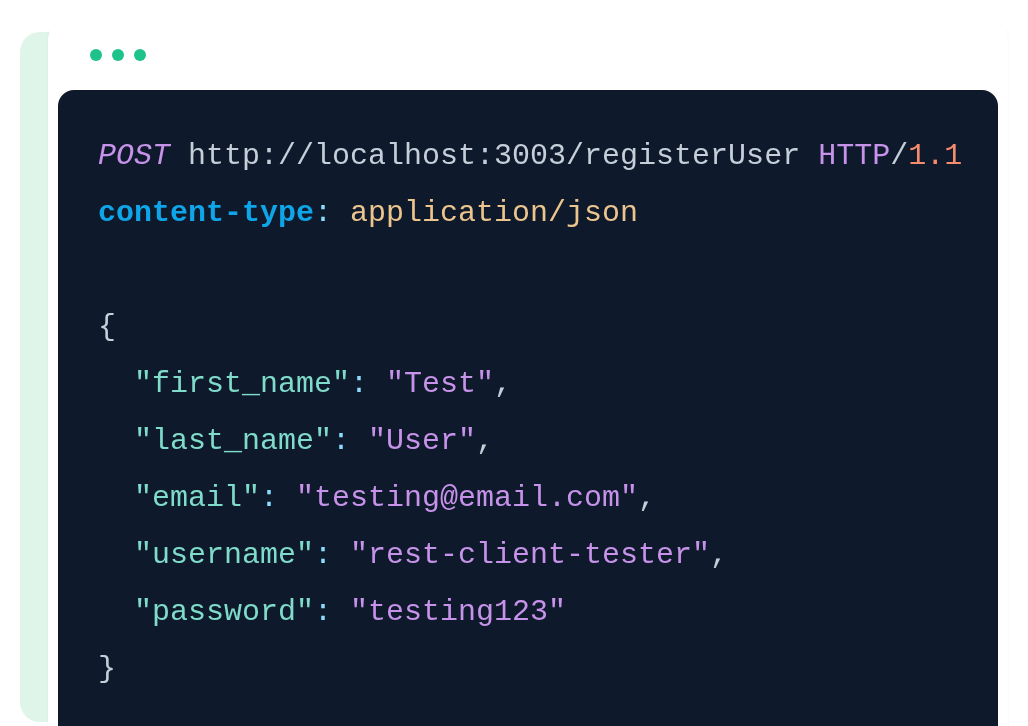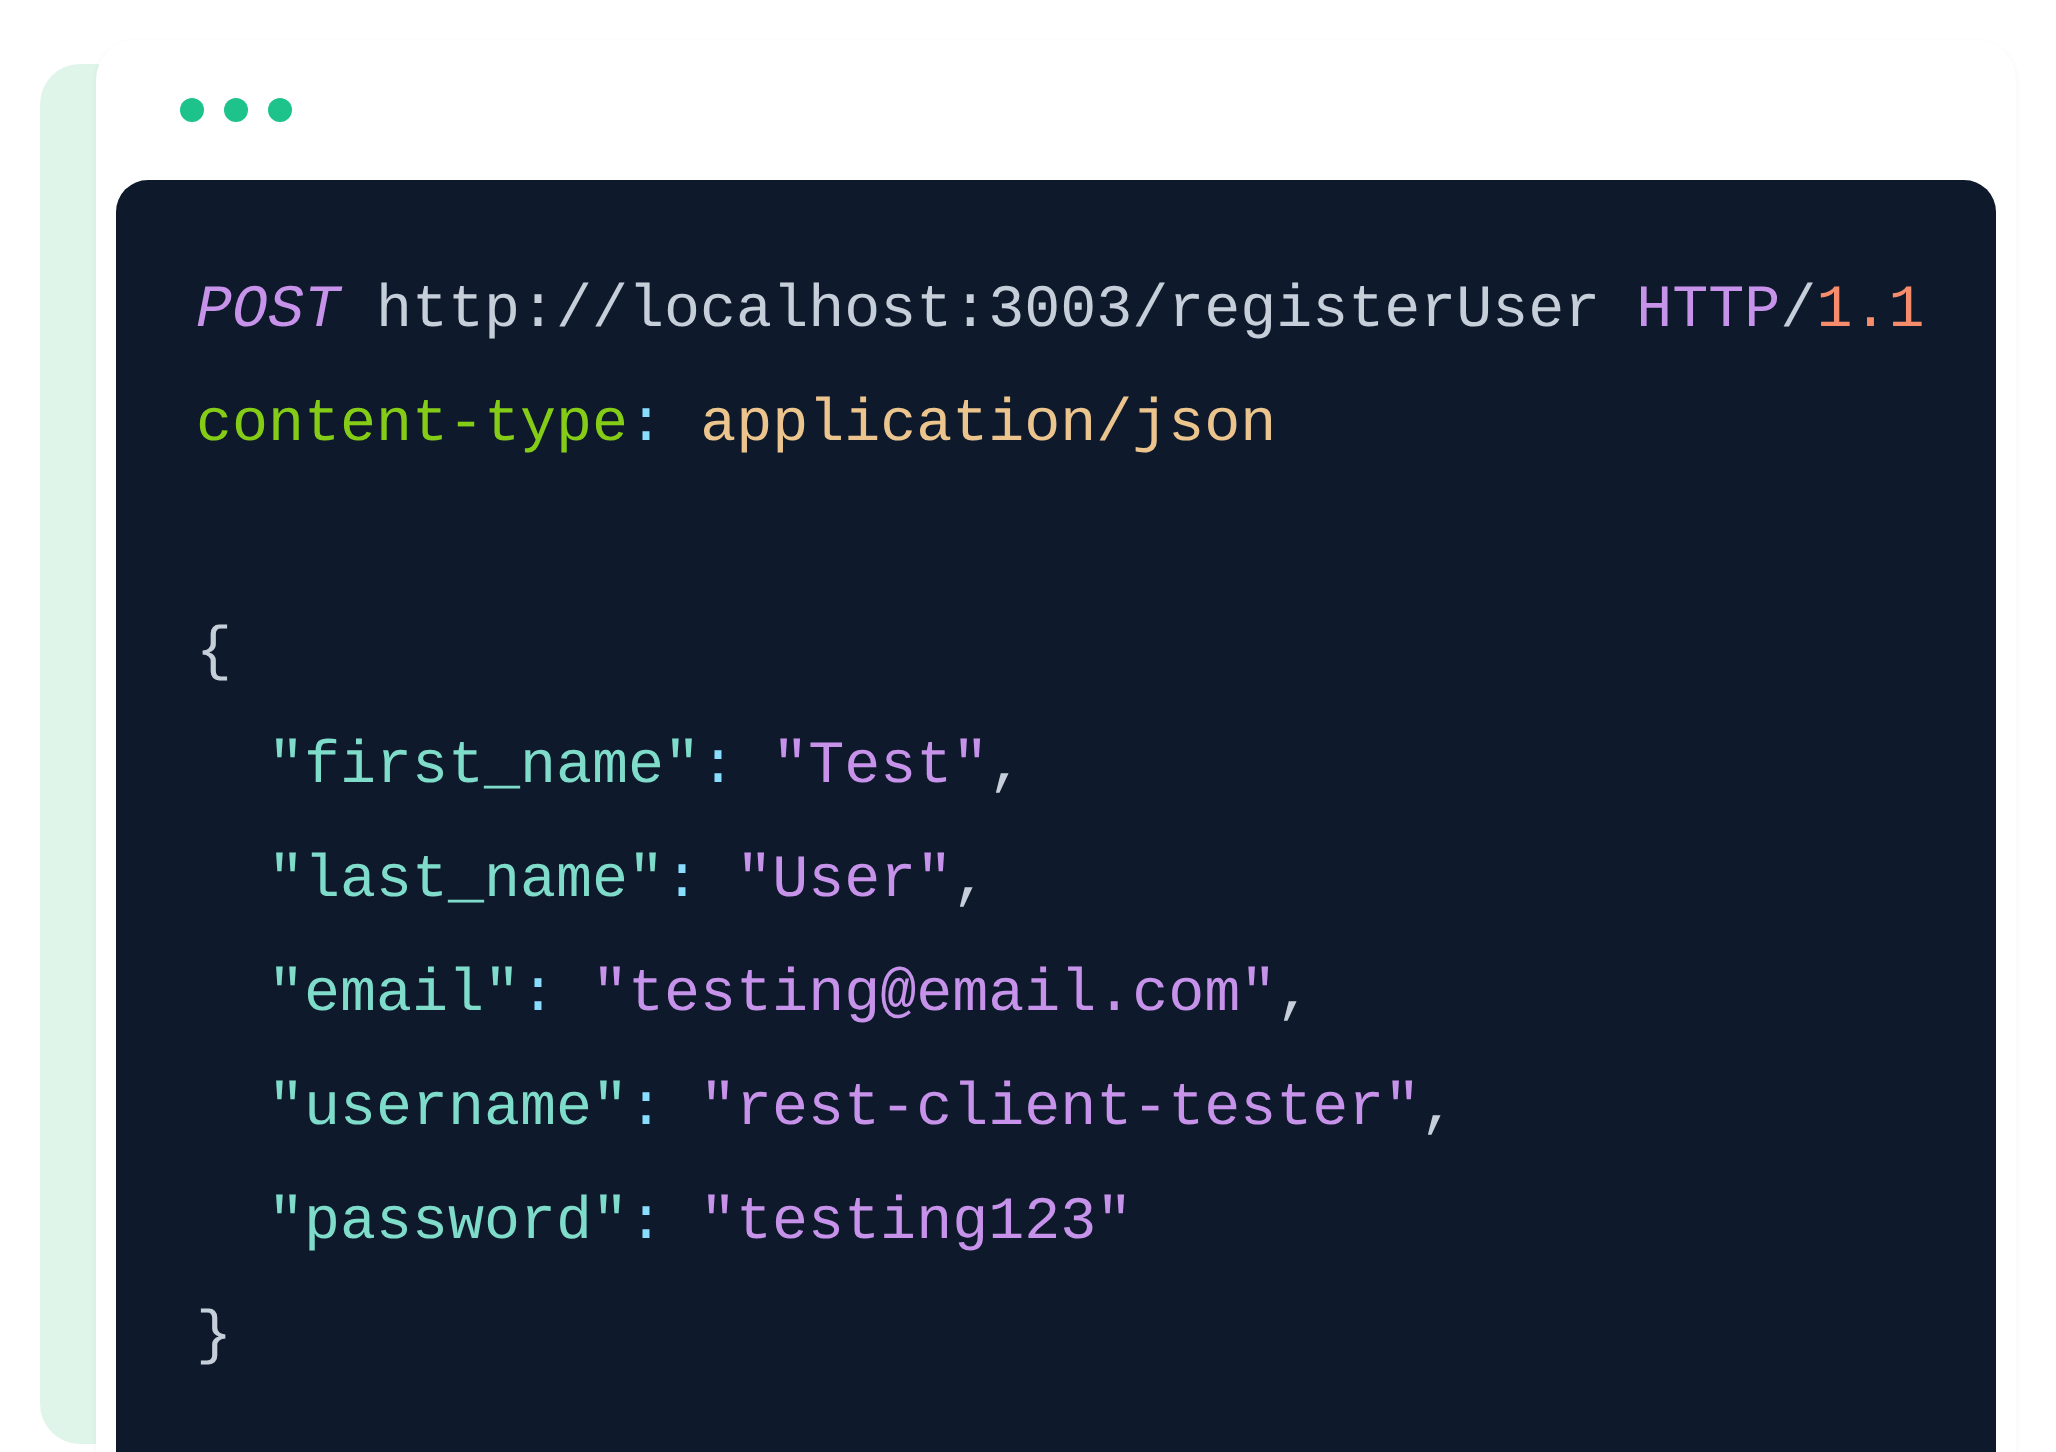--- a/index.html
+++ b/index.html
@@ -70,21 +70,22 @@
     .tok-url {
       color: #c5ced9;
     }
     .tok-proto {
       color: #c792ea;
     }
     .tok-version {
       color: #f78c6c;
     }
     .tok-header-key {
-      color: #84cc16;
+      color: #0ea5e9;
+      font-weight: bold;
     }
     .tok-colon {
       color: #89ddff;
     }
     .tok-header-val {
       color: #ecc48d;
       font-family: Liberation Mono, monospace;
     }
     .tok-brace {
       color: #c5ced9;

